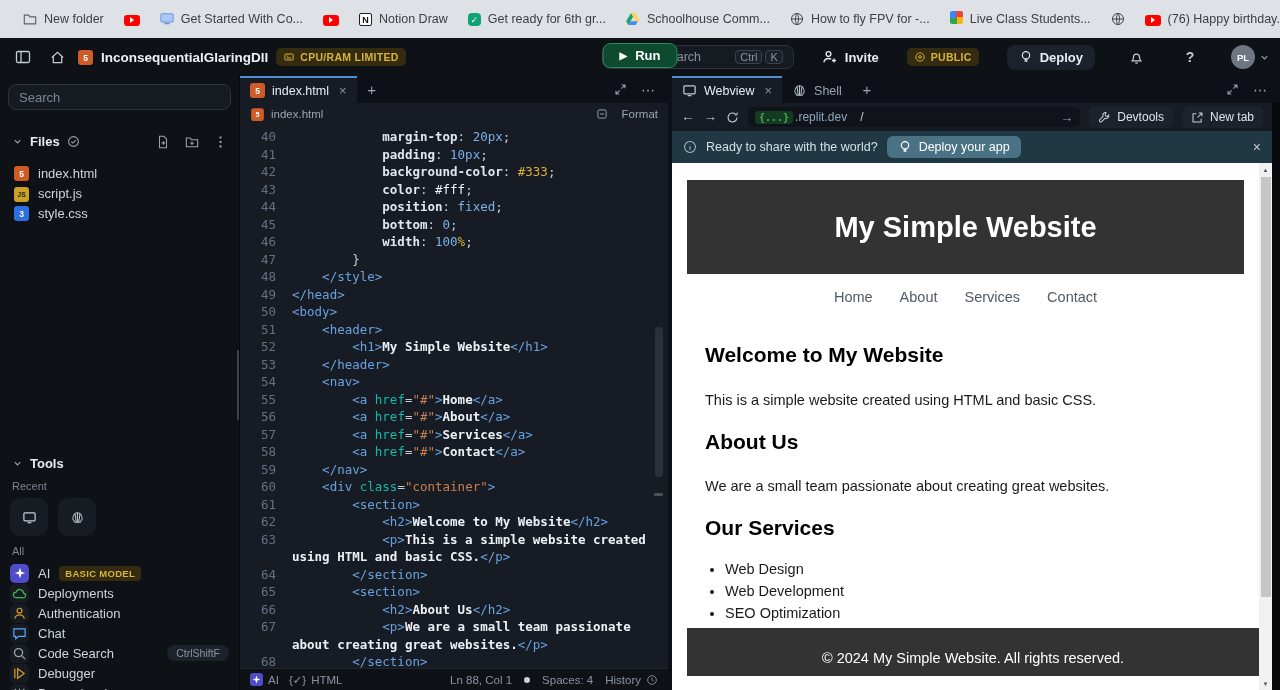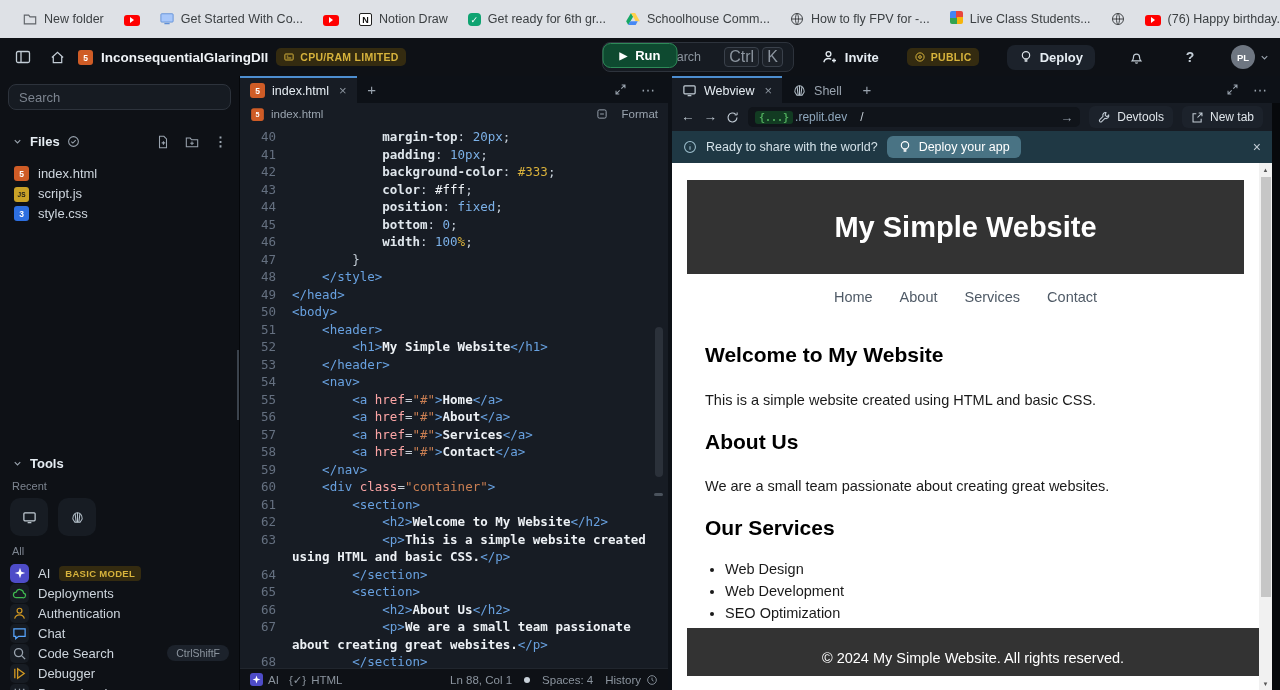--- a/index.html
+++ b/index.html
@@ -18,21 +18,21 @@
 
   
   .rheader{position:absolute;left:0;top:38px;width:1280px;height:38px;background:#0e1116;display:flex;align-items:center;padding:0 10px;gap:8px;color:#dfe5ea;}
   .hbtn{display:flex;align-items:center;justify-content:center;width:26px;height:26px;border-radius:6px;color:#c3cdd6;background:transparent;border:none;}
   .proj{display:flex;align-items:center;gap:8px;font-size:13.5px;font-weight:700;color:#eef2f6;}
   .badge-y{display:inline-flex;align-items:center;gap:5px;background:#342b10;color:#d7b33c;font-size:10.5px;font-weight:700;padding:3px 7px;border-radius:5px;letter-spacing:.3px;white-space:nowrap;}
   .run-btn{position:absolute;left:50%;transform:translateX(-50%);top:5px;display:flex;align-items:center;gap:8px;background:#0e4a30;border:1px solid #2e8a58;border-radius:8px;color:#fff;font-weight:700;font-size:13px;padding:4px 16px;font-family:inherit;}
   .run-tri{font-size:10px;line-height:1;}
   .hright{margin-left:auto;display:flex;align-items:center;gap:28px;}
   .search-pill{display:flex;align-items:center;gap:8px;background:#161b22;border:1px solid #2d333c;border-radius:8px;padding:4px 10px;color:#8b949e;font-size:12.5px;width:192px;}
-  .search-pill kbd{border:1px solid #3a414b;border-radius:4px;padding:0 4px;font-size:16px;color:#8b949e;background:#1c2128;font-family:inherit;}
+  .search-pill kbd{border:1px solid #3a414b;border-radius:4px;padding:0 4px;font-size:11px;color:#8b949e;background:#1c2128;font-family:inherit;}
   .kbd-group{margin-left:auto;display:flex;gap:3px;}
   .inv{display:flex;align-items:center;gap:7px;font-size:13px;font-weight:600;color:#e6edf3;background:none;border:none;}
   .deploy-btn{display:flex;align-items:center;gap:7px;background:#1c222b;border:none;border-radius:8px;padding:5px 12px;font-size:13px;font-weight:600;color:#e6edf3;}
   .avatar-wrap{display:flex;align-items:center;gap:4px;}
   .avatar{width:24px;height:24px;border-radius:50%;background:#6e7681;color:#fff;font-size:9.5px;font-weight:700;display:flex;align-items:center;justify-content:center;}
   .qmark{font-size:14px;color:#c3cdd6;font-weight:600;}
 
   
   .sidebar{position:absolute;left:0;top:76px;width:240px;height:614px;background:#0e1116;border-right:1px solid #05070a;padding:8px;}
   .side-search{width:100%;height:26px;background:#161b22;border:1px solid #2d333c;border-radius:8px;color:#7d8590;font-size:13px;display:flex;align-items:center;padding:0 10px;}
@@ -70,21 +70,21 @@
   .crow{display:flex;white-space:pre;height:17.5px;}
   .ln{width:36px;text-align:right;color:#657080;flex:none;}
   .cl{padding-left:16px;}
   .tk-pr{color:#dfe6ec;font-weight:600;}
   .tk-pn{color:#c6cfd8;}
   .tk-nu{color:#7cb1e8;}
   .tk-he{color:#d9b13b;}
   .tk-wh{color:#eef2f6;}
   .tk-pc{color:#d9b13b;}
   .tk-tg{color:#68a1e0;}
-  .tk-at{color:#fca5a5;}
+  .tk-at{color:#14b8a6;}
   .tk-st{color:#c97e52;}
   .tk-tx{color:#edf1f5;font-weight:600;}
   .escroll{position:absolute;right:5px;top:251px;width:8px;height:150px;background:#2b313a;border-radius:4px;}
   .edash{position:absolute;right:5px;top:417px;width:9px;height:3px;background:#4a525c;border-radius:2px;}
   .estatus{position:absolute;left:0;right:0;bottom:0;height:22px;background:#0e1116;border-top:1px solid #21262e;display:flex;align-items:center;padding:0 10px;gap:12px;color:#8b949e;font-size:11.5px;}
   .st-left{display:flex;align-items:center;gap:10px;}
   .st-right{margin-left:auto;display:flex;align-items:center;gap:12px;}
   .st-ai{display:flex;align-items:center;gap:5px;}
   .ai-chip{width:13px;height:13px;border-radius:3px;background:#4e4cc8;display:inline-flex;align-items:center;justify-content:center;}
   .dot{width:6px;height:6px;border-radius:50%;background:#c9d1d9;display:inline-block;}

